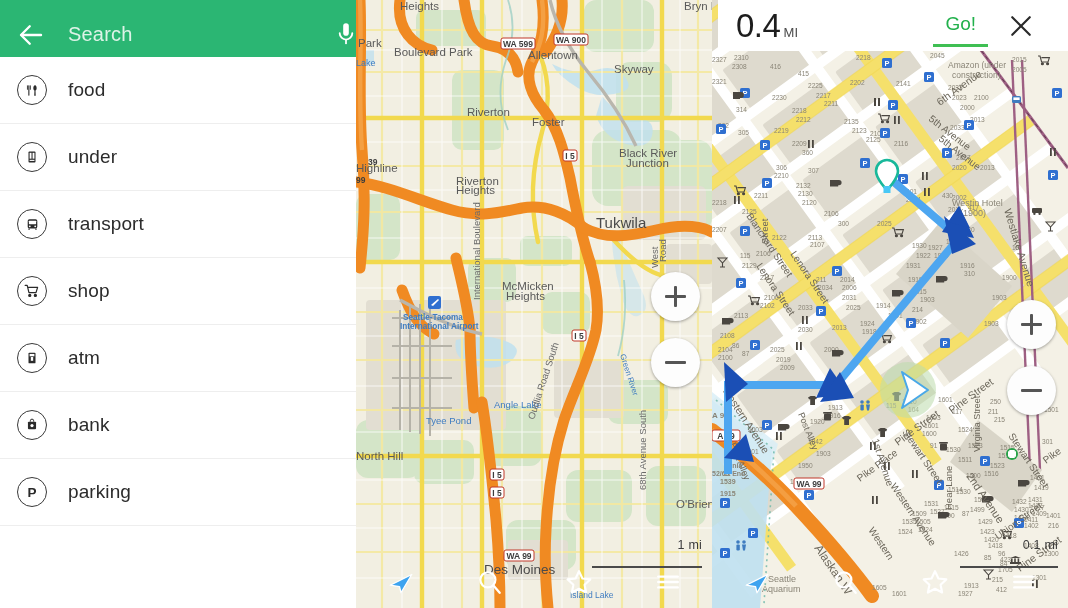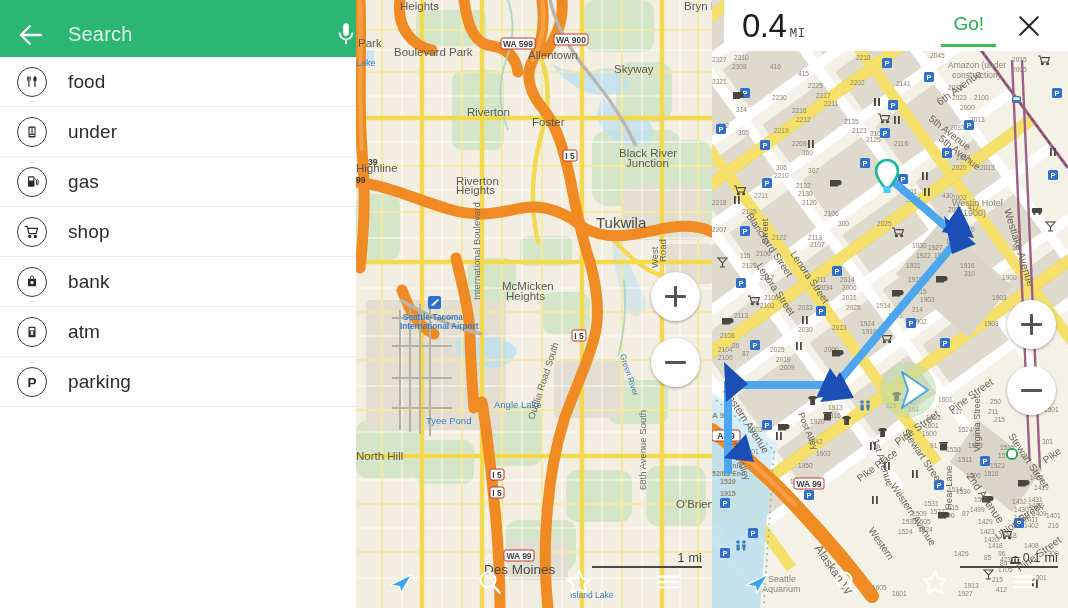--- a/index.html
+++ b/index.html
@@ -25,21 +25,21 @@
   .search-input {
     flex: 1; border: none; outline: none; background: transparent;
     font-family: "Liberation Sans", sans-serif; font-size: 20px;
     color: #ffffff; padding-left: 22px; letter-spacing: .2px;
   }
   .search-input::placeholder { color: #ddf3e7; opacity: 1; }
   .mic-icon { width: 26px; height: 30px; flex: 0 0 26px; cursor: pointer; }
 
   .cat-list { height: 551px; overflow: hidden; }
   .cat-item {
-    height: 50px; display: flex; align-items: center;
+    height: 67px; display: flex; align-items: center;
     padding-left: 17px; border-bottom: 1px solid #eeeeee; cursor: pointer;
     background: #fff;
   }
   .cat-ic {
     width: 30px; height: 30px; flex: 0 0 30px; border: 1.6px solid #3a3a3a;
     border-radius: 50%; display: flex; align-items: center; justify-content: center;
     color: #2a2a2a;
   }
   .cat-ic svg { display: block; }
   .cat-label {
@@ -68,34 +68,34 @@
   
   .bottom-bar {
     position: absolute; left: 0; right: 0; bottom: 0; height: 52px;
     display: flex; align-items: center; justify-content: space-around;
   }
   .bb-item { width: 46px; height: 46px; display: flex; align-items: center; justify-content: center; cursor: pointer; }
 
   
   .scale {
     position: absolute; right: 10px; bottom: 40px; display: flex;
-    flex-direction: column; align-items: flex-end; pointer-events: none;
+    flex-direction: column; align-items: flex-end; pointer-events: none; gap: 13px;
   }
   .scale-label { font-size: 12.5px; color: #3c3c3c; margin-bottom: 1px; letter-spacing: .2px; }
   .scale-line { height: 2.5px; background: #4a4a4a; }
 
   
   .route-header {
-    position: absolute; top: 0; left: 12px; right: 0; height: 51px;
+    position: absolute; top: 0; left: 6px; right: 0; height: 51px;
     background: #ffffff; display: flex; align-items: center;
-    padding: 0 24px 0 18px; z-index: 30;
+    padding: 0 32px 0 18px; z-index: 30;
   }
   .dist-wrap { display: flex; align-items: baseline; }
   .dist-val { font-size: 33px; color: #1d1d1d; font-weight: 400; letter-spacing: -.5px; }
-  .dist-unit { font-size: 13px; color: #4a4a4a; margin-left: 3px; letter-spacing: .3px; font-family: Liberation Mono, monospace; }
+  .dist-unit { font-size: 13px; color: #4a4a4a; margin-left: 3px; letter-spacing: .3px; }
   .route-spacer { flex: 1; }
   .go-btn {
     font-size: 19px; color: #22b14c; cursor: pointer; padding: 4px 12px 9px 12px;
     border-bottom: 3px solid #3fbf53; margin-right: 18px; position: relative; top: 2px; text-align: right;
   }
   .close-btn { width: 30px; height: 30px; cursor: pointer; }
 </style>
 </head>
 <body>
 
@@ -140,64 +140,67 @@
           <svg viewBox="0 0 20 20" width="14" height="14" fill="#2a2a2a">
             <rect x="5" y="2.2" width="10" height="15.6" rx="1.3"></rect>
             <rect x="6.6" y="4" width="2.7" height="8.4" fill="#fff"></rect>
             <rect x="10.8" y="4" width="2.7" height="8.4" fill="#fff"></rect>
             <rect x="6.6" y="14" width="6.9" height="1.6" fill="#fff"></rect>
           </svg>
         </span>
         <span class="cat-label">under</span>
       </div>
 
-
       <div class="cat-item">
         <span class="cat-ic">
           <svg viewBox="0 0 20 20" width="15" height="15" fill="#2a2a2a">
-            <rect x="4" y="3" width="8.6" height="14" rx="1.3"></rect>
-            <rect x="5.5" y="4.6" width="5.6" height="4.2" fill="#fff"></rect>
-            <path d="M13.2 6.2 l2.2 1.8 v5.4 a1.1 1.1 0 0 0 2.2 0 V8.4 l-1.2 -1.4" fill="none" stroke="#2a2a2a" stroke-width="1.3"></path>
+            <rect x="3.6" y="3" width="12.8" height="12.2" rx="2.2"></rect>
+            <rect x="5.2" y="5" width="9.6" height="4.6" fill="#fff" rx=".5"></rect>
+            <circle cx="6.4" cy="12.4" r="1.2" fill="#fff"></circle>
+            <circle cx="13.6" cy="12.4" r="1.2" fill="#fff"></circle>
+            <rect x="4.6" y="15.2" width="1.6" height="2"></rect>
+            <rect x="13.8" y="15.2" width="1.6" height="2"></rect>
           </svg>
         </span>
-        <span class="cat-label">gas</span>
+        <span class="cat-label">transport</span>
       </div>
+
 
       <div class="cat-item">
         <span class="cat-ic">
           <svg viewBox="0 0 20 20" width="16" height="16" fill="none" stroke="#2a2a2a" stroke-width="1.5" stroke-linecap="round" stroke-linejoin="round">
             <polyline points="1.5,3 4,3 6.2,12 15,12 17,5.5 5,5.5"></polyline>
             <circle cx="7.2" cy="15.6" r="1.3" fill="#2a2a2a"></circle>
             <circle cx="14.2" cy="15.6" r="1.3" fill="#2a2a2a"></circle>
           </svg>
         </span>
         <span class="cat-label">shop</span>
       </div>
 
 
       <div class="cat-item">
         <span class="cat-ic">
           <svg viewBox="0 0 20 20" width="14" height="14" fill="#2a2a2a">
+            <rect x="5" y="2.4" width="10" height="15.2" rx="1.3"></rect>
+            <rect x="6.6" y="4.2" width="6.8" height="3.4" fill="#fff"></rect>
+            <rect x="8.3" y="8.6" width="3.4" height="5.4" fill="#fff"></rect>
+          </svg>
+        </span>
+        <span class="cat-label">atm</span>
+      </div>
+
+      <div class="cat-item">
+        <span class="cat-ic">
+          <svg viewBox="0 0 20 20" width="14" height="14" fill="#2a2a2a">
             <rect x="4.2" y="5.2" width="11.6" height="11" rx="1.4"></rect>
             <path d="M7.6 5.2 V4 a2.4 2.4 0 0 1 4.8 0 v1.2" fill="none" stroke="#2a2a2a" stroke-width="1.4"></path>
             <circle cx="10" cy="10.8" r="2.3" fill="#fff"></circle>
           </svg>
         </span>
         <span class="cat-label">bank</span>
-      </div>
-
-      <div class="cat-item">
-        <span class="cat-ic">
-          <svg viewBox="0 0 20 20" width="14" height="14" fill="#2a2a2a">
-            <rect x="5" y="2.4" width="10" height="15.2" rx="1.3"></rect>
-            <rect x="6.6" y="4.2" width="6.8" height="3.4" fill="#fff"></rect>
-            <rect x="8.3" y="8.6" width="3.4" height="5.4" fill="#fff"></rect>
-          </svg>
-        </span>
-        <span class="cat-label">atm</span>
       </div>
 
       <div class="cat-item">
         <span class="cat-ic">
           <svg viewBox="0 0 20 20" width="20" height="20">
             <text x="10" y="15" text-anchor="middle" font-family="Liberation Sans, sans-serif" font-size="13.5" font-weight="bold" fill="#2a2a2a">P</text>
           </svg>
         </span>
         <span class="cat-label">parking</span>
       </div>

